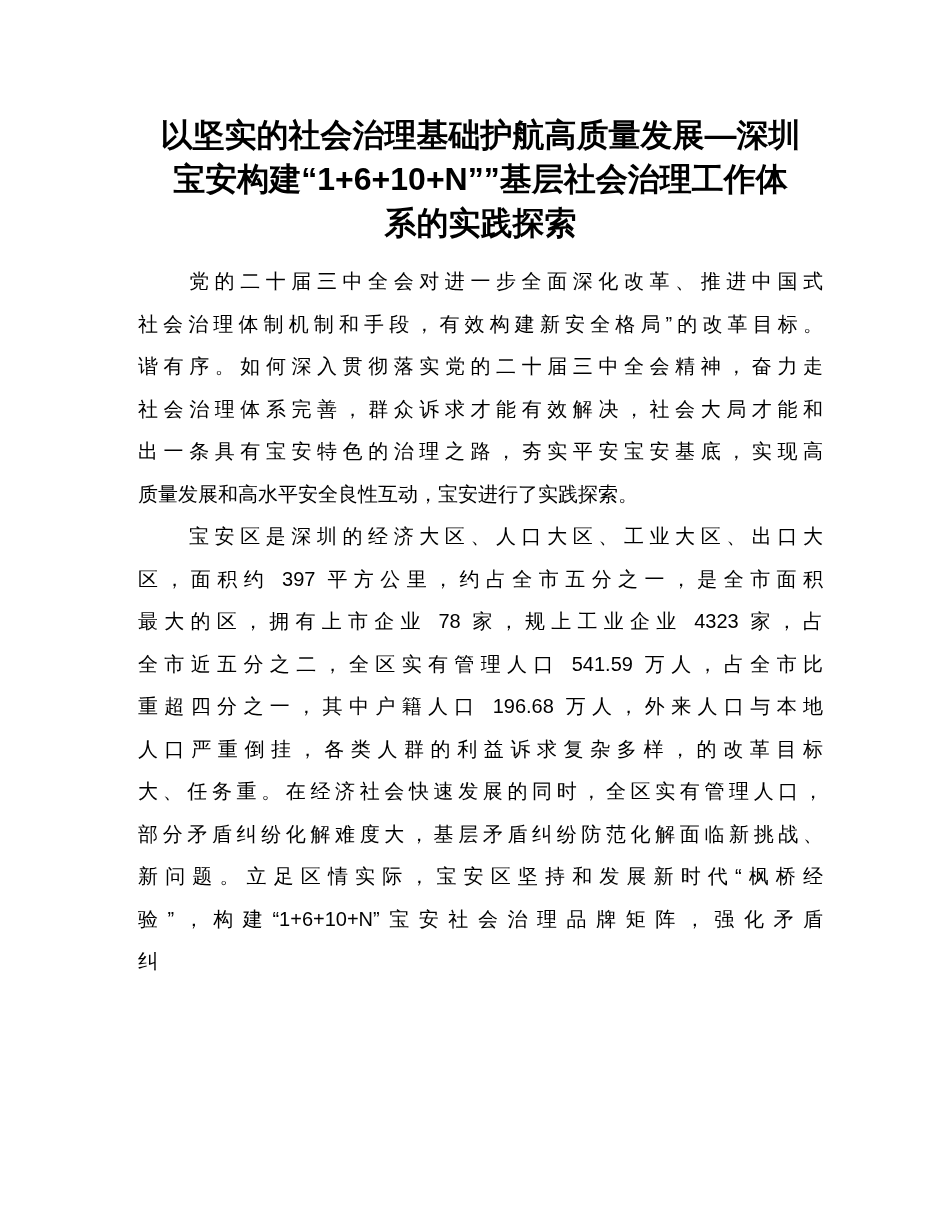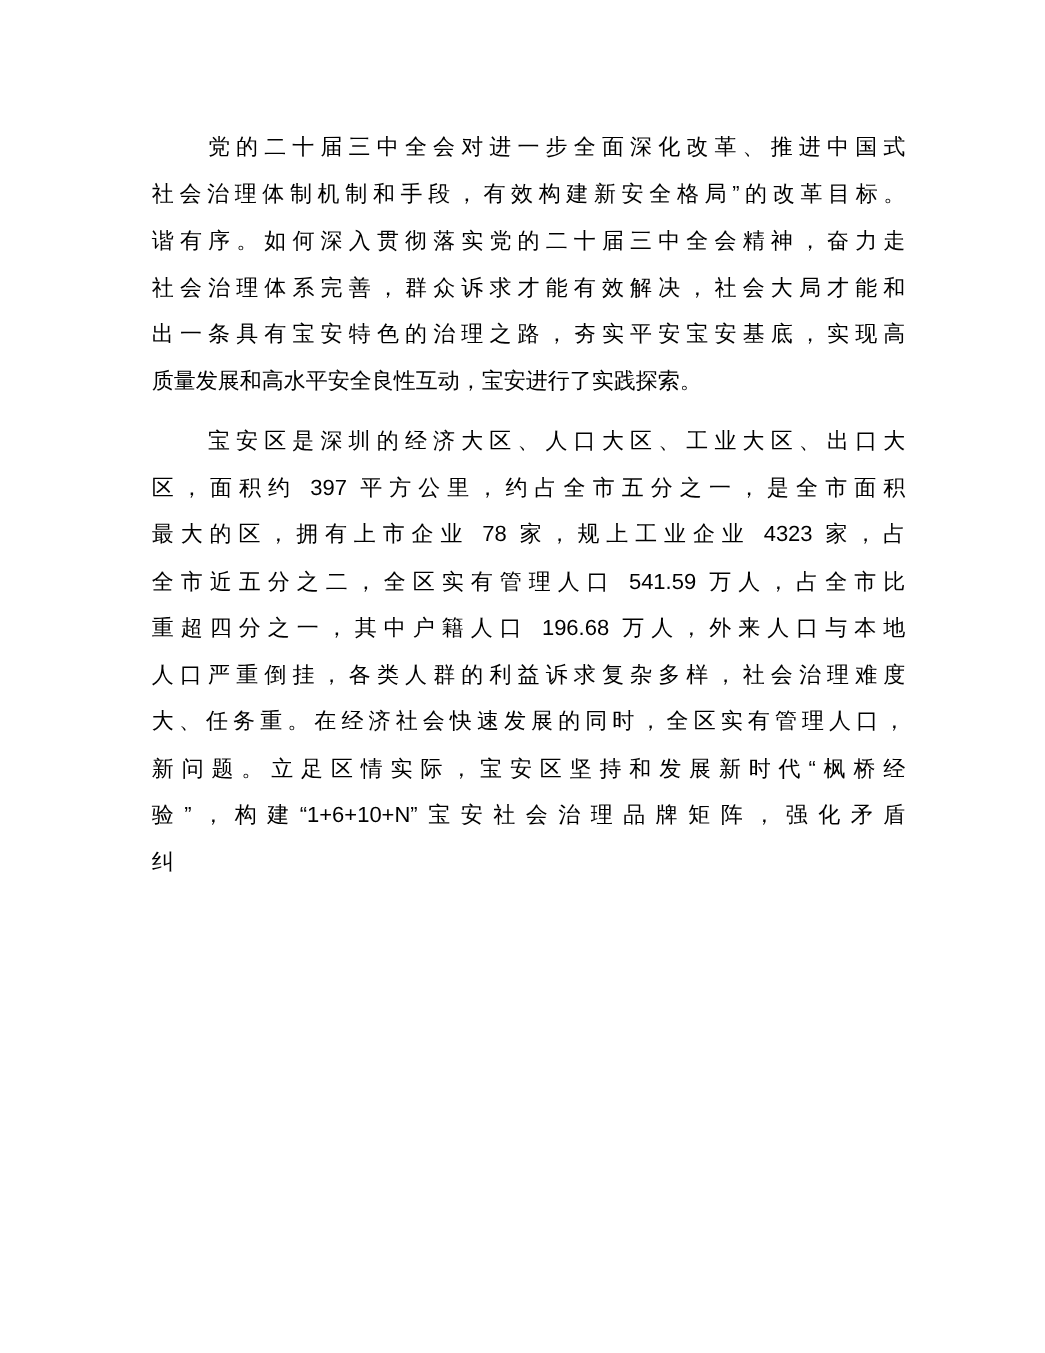--- a/index.html
+++ b/index.html
@@ -27,52 +27,57 @@
   .doc-title .line {
     text-align: center;
   }
   .para {
     margin: 0;
     font-size: 20px;
     line-height: 42.5px;
     font-weight: 400;
   }
   .para + .para {
-    margin-top: 12px;
   }
   .para .line {
     text-align: justify;
     text-align-last: justify;
   }
   .para .line.first {
     text-indent: 51px;
   }
   .para .line.plain {
     text-align-last: left;
   }
 </style>
 </head>
 <body>
 
 <div class="page">
+  <h1 class="doc-title">
+      <div class="line">以坚实的社会治理基础护航高质量发展—深圳</div>
+      <div class="line">宝安构建“1+6+10+N””基层社会治理工作体</div>
+      <div class="line">系的实践探索</div>
+    </h1>
 
   <div class="para">
       <div class="line first">党的二十届三中全会对进一步全面深化改革、推进中国式</div>
       <div class="line">社会治理体制机制和手段，有效构建新安全格局”的改革目标。</div>
       <div class="line">谐有序。如何深入贯彻落实党的二十届三中全会精神，奋力走</div>
       <div class="line">社会治理体系完善，群众诉求才能有效解决，社会大局才能和</div>
       <div class="line">出一条具有宝安特色的治理之路，夯实平安宝安基底，实现高</div>
       <div class="line plain">质量发展和高水平安全良性互动，宝安进行了实践探索。</div>
     </div>
 
   <div class="para">
       <div class="line first">宝安区是深圳的经济大区、人口大区、工业大区、出口大</div>
       <div class="line">区，面积约 397 平方公里，约占全市五分之一，是全市面积</div>
       <div class="line">最大的区，拥有上市企业 78 家，规上工业企业 4323 家，占</div>
       <div class="line">全市近五分之二，全区实有管理人口 541.59 万人，占全市比</div>
       <div class="line">重超四分之一，其中户籍人口 196.68 万人，外来人口与本地</div>
-      <div class="line">人口严重倒挂，各类人群的利益诉求复杂多样，社会治理难度</div>
+      <div class="line">人口严重倒挂，各类人群的利益诉求复杂多样，的改革目标</div>
       <div class="line">大、任务重。在经济社会快速发展的同时，全区实有管理人口，</div>
+      <div class="line">部分矛盾纠纷化解难度大，基层矛盾纠纷防范化解面临新挑战、</div>
       <div class="line">新问题。立足区情实际，宝安区坚持和发展新时代“枫桥经</div>
       <div class="line">验”，构建“1+6+10+N”宝安社会治理品牌矩阵，强化矛盾</div>
       <div class="line plain">纠</div>
     </div>
 </div>
 
 </body></html>

